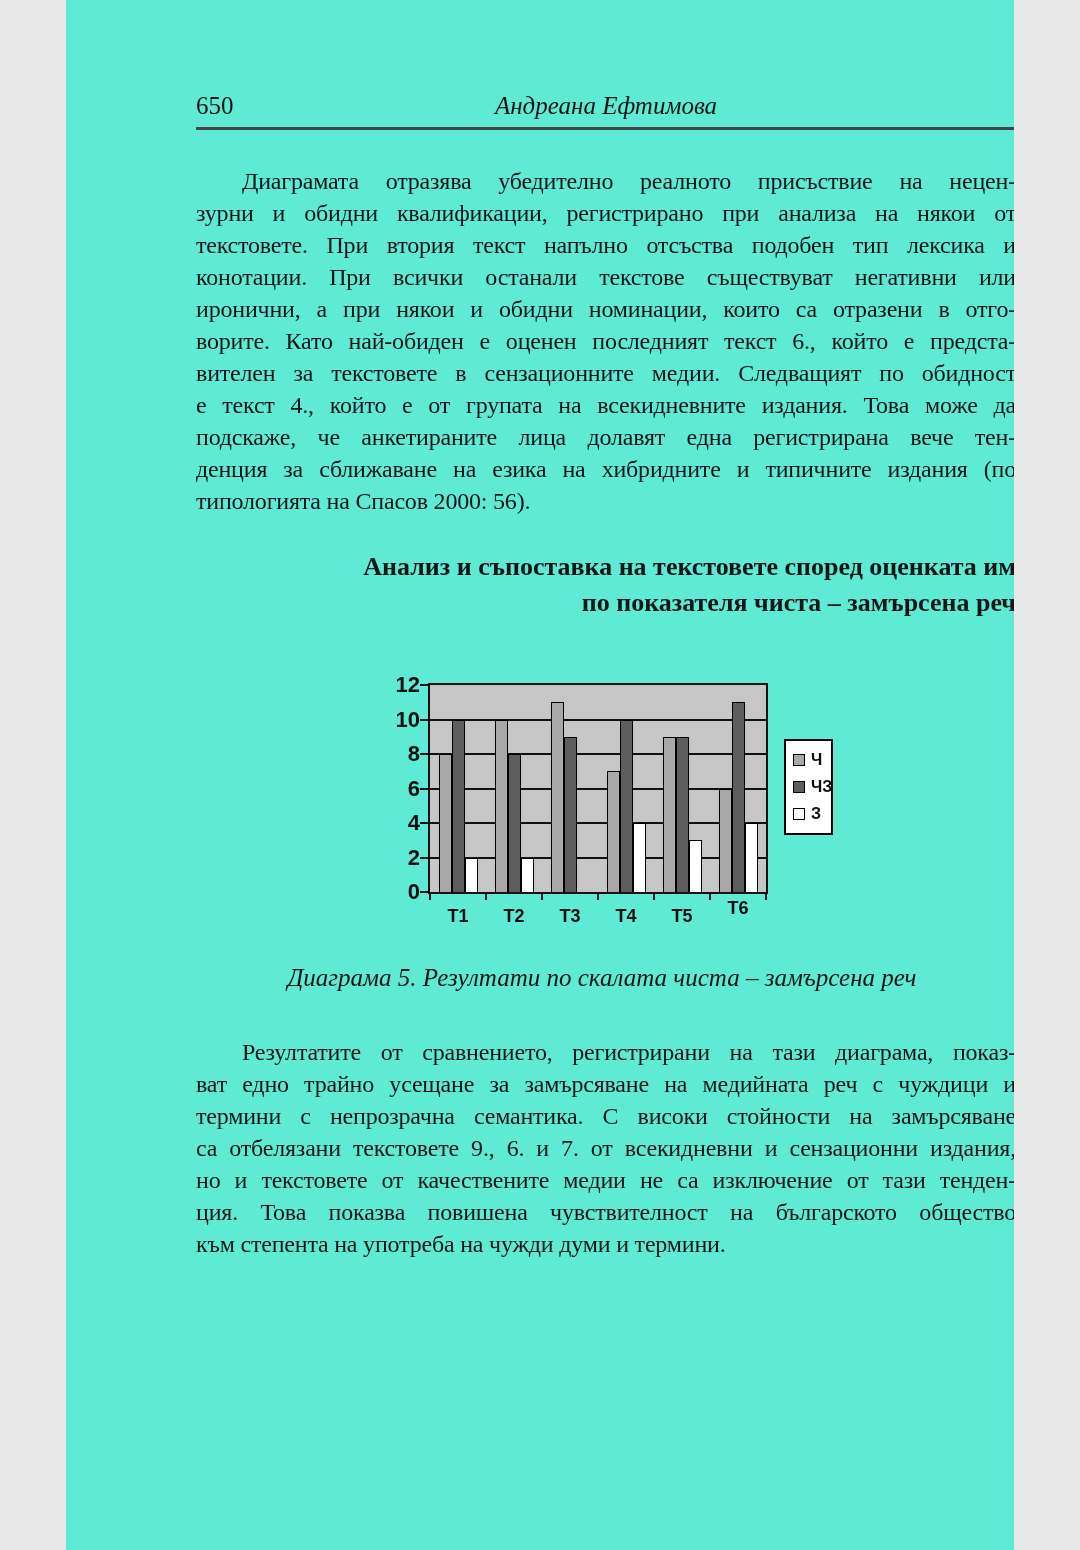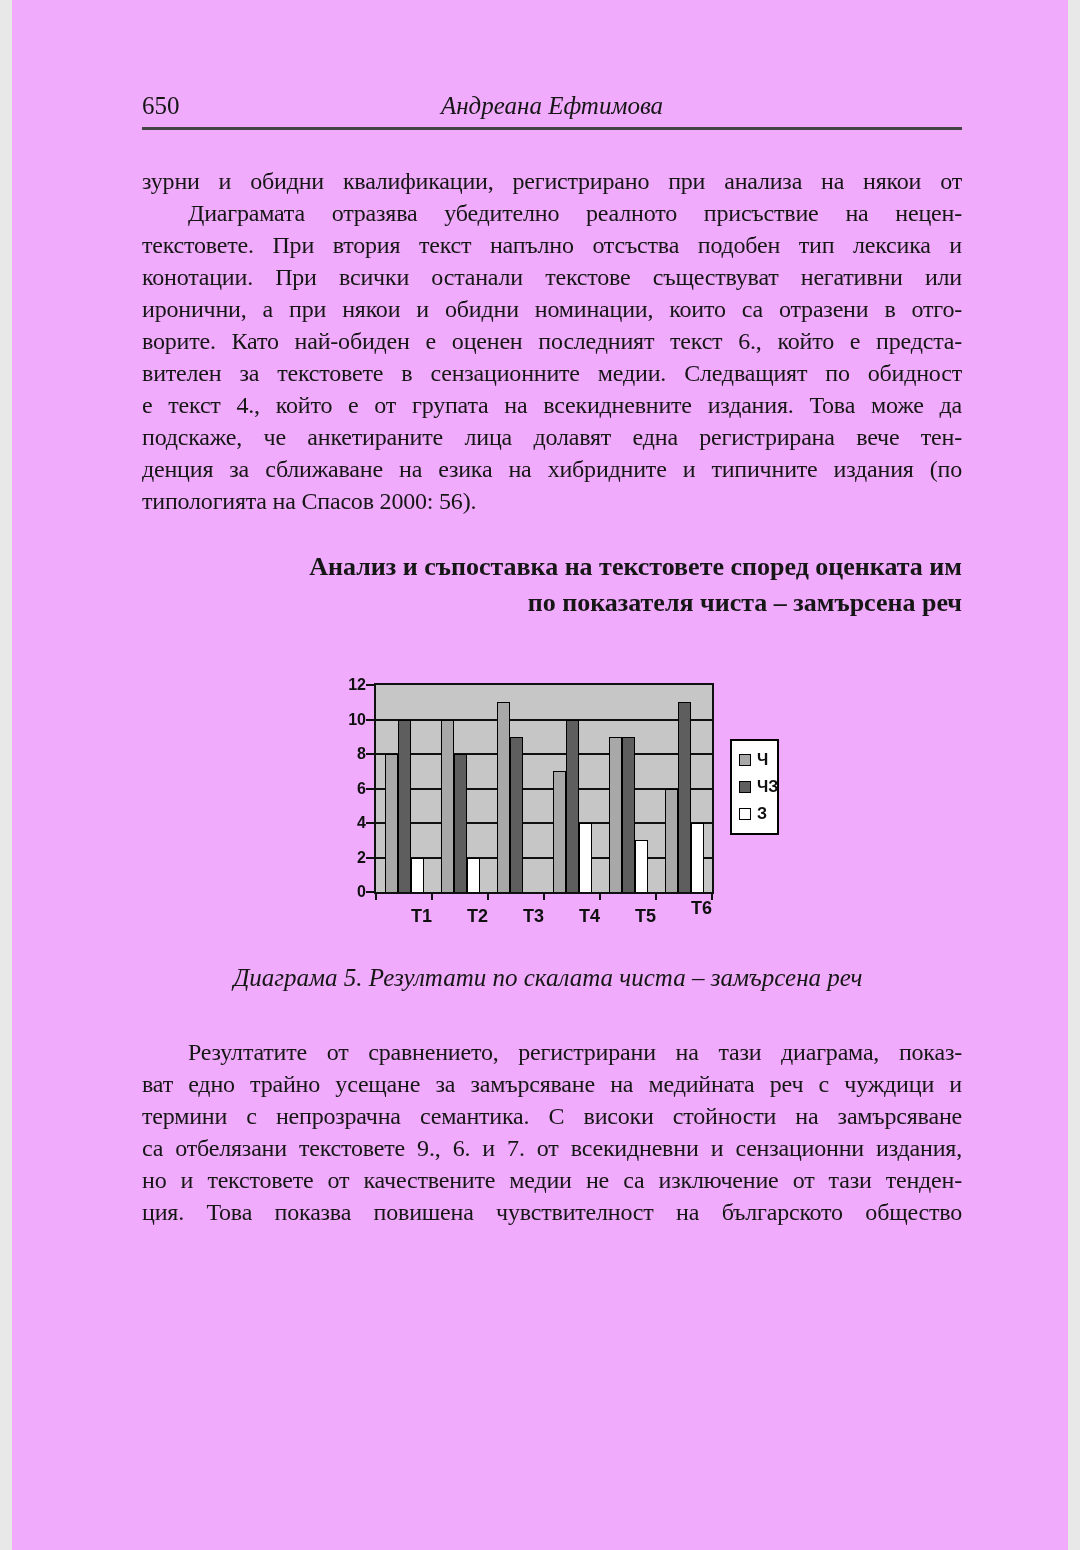--- a/index.html
+++ b/index.html
@@ -1,17 +1,17 @@
 <!DOCTYPE html>
 <html><head>
 <meta charset="utf-8">
 <style>
   html,body{margin:0;padding:0;background:#e8e8e8;}
   .page{
-    position:relative;width:1056px;height:1550px;background:#f0abfc;
+    position:relative;width:948px;height:1550px;background:#5eead4;
     font-family:"Liberation Serif", serif;color:#161616;overflow:hidden;
     margin:0 auto;
   }
   
   .pagehead{position:absolute;top:92px;left:130px;width:820px;height:30px;font-size:25px;}
   .pagenum{position:absolute;left:0;top:0;}
   .runhead{position:absolute;left:0;top:0;width:100%;text-align:center;font-style:italic;}
   .headrule{position:absolute;top:127px;left:130px;width:820px;height:3px;background:#454545;}
   
   .para{position:absolute;left:130px;width:820px;font-size:24px;line-height:32px;letter-spacing:-0.2px;}
@@ -26,44 +26,44 @@
   
   .caption{position:absolute;left:126px;top:964px;width:820px;text-align:center;
     font-style:italic;font-size:25px;}
   
   .chart-wrap{position:absolute;left:318px;top:658px;width:480px;height:300px;
     font-family:"Liberation Sans", sans-serif;}
   .plot{position:absolute;background:#c6c6c6;border:2px solid #101010;}
   .grid{position:absolute;left:0;right:0;height:2px;background:#101010;}
   .bar{position:absolute;bottom:0;box-sizing:border-box;border:1.5px solid #000;border-bottom:none;}
   .ytick{position:absolute;background:#101010;}
-  .ylabel{position:absolute;width:36px;text-align:right;font-weight:bold;font-size:16px;
+  .ylabel{position:absolute;width:36px;text-align:right;font-weight:bold;font-size:22px;
     line-height:22px;color:#101010;}
   .xtick{position:absolute;background:#101010;}
-  .xlabel{position:absolute;text-align:right;font-weight:bold;font-size:18px;color:#101010;}
+  .xlabel{position:absolute;text-align:center;font-weight:bold;font-size:18px;color:#101010;}
   .legend{position:absolute;box-sizing:border-box;background:#ffffff;border:2px solid #000;
     display:flex;flex-direction:column;justify-content:space-evenly;padding-left:7px;}
   .legend-item{display:flex;align-items:center;gap:6px;}
   .legend-swatch{width:12px;height:12px;border:1.5px solid #000;box-sizing:border-box;flex:0 0 auto;}
   .legend-label{font-weight:bold;font-size:16px;color:#101010;line-height:16px;}
 </style>
 </head>
 <body>
 
 <div class="page">
 
   <div class="pagehead">
     <span class="pagenum">650</span>
     <span class="runhead">Андреана Ефтимова</span>
   </div>
   <div class="headrule"></div>
 
   <div class="para" id="para1">
+      <div class="line first">Диаграмата отразява убедително реалното присъствие на нецен-</div>
       <div class="line">зурни и обидни квалификации, регистрирано при анализа на някои от</div>
-      <div class="line first">Диаграмата отразява убедително реалното присъствие на нецен-</div>
       <div class="line">текстовете. При втория текст напълно отсъства подобен тип лексика и</div>
       <div class="line">конотации. При всички останали текстове съществуват негативни или</div>
       <div class="line">иронични, а при някои и обидни номинации, които са отразени в отго-</div>
       <div class="line">ворите. Като най-обиден е оценен последният текст 6., който е предста-</div>
       <div class="line">вителен за текстовете в сензационните медии. Следващият по обидност</div>
       <div class="line">е текст 4., който е от групата на всекидневните издания. Това може да</div>
       <div class="line">подскаже, че анкетираните лица долавят една регистрирана вече тен-</div>
       <div class="line">денция за сближаване на езика на хибридните и типичните издания (по</div>
       <div class="line last">типологията на Спасов 2000: 56).</div>
     </div>
@@ -143,15 +143,16 @@
 
   <div class="caption">Диаграма 5. Резултати по скалата чиста – замърсена реч</div>
 
   <div class="para" id="para2">
       <div class="line first">Резултатите от сравнението, регистрирани на тази диаграма, показ-</div>
       <div class="line">ват едно трайно усещане за замърсяване на медийната реч с чуждици и</div>
       <div class="line">термини с непрозрачна семантика. С високи стойности на замърсяване</div>
       <div class="line">са отбелязани текстовете 9., 6. и 7. от всекидневни и сензационни издания,</div>
       <div class="line">но и текстовете от качествените медии не са изключение от тази тенден-</div>
       <div class="line">ция. Това показва повишена чувствителност на българското общество</div>
+      <div class="line last">към степента на употреба на чужди думи и термини.</div>
     </div>
 
 </div>
 
 </body></html>

